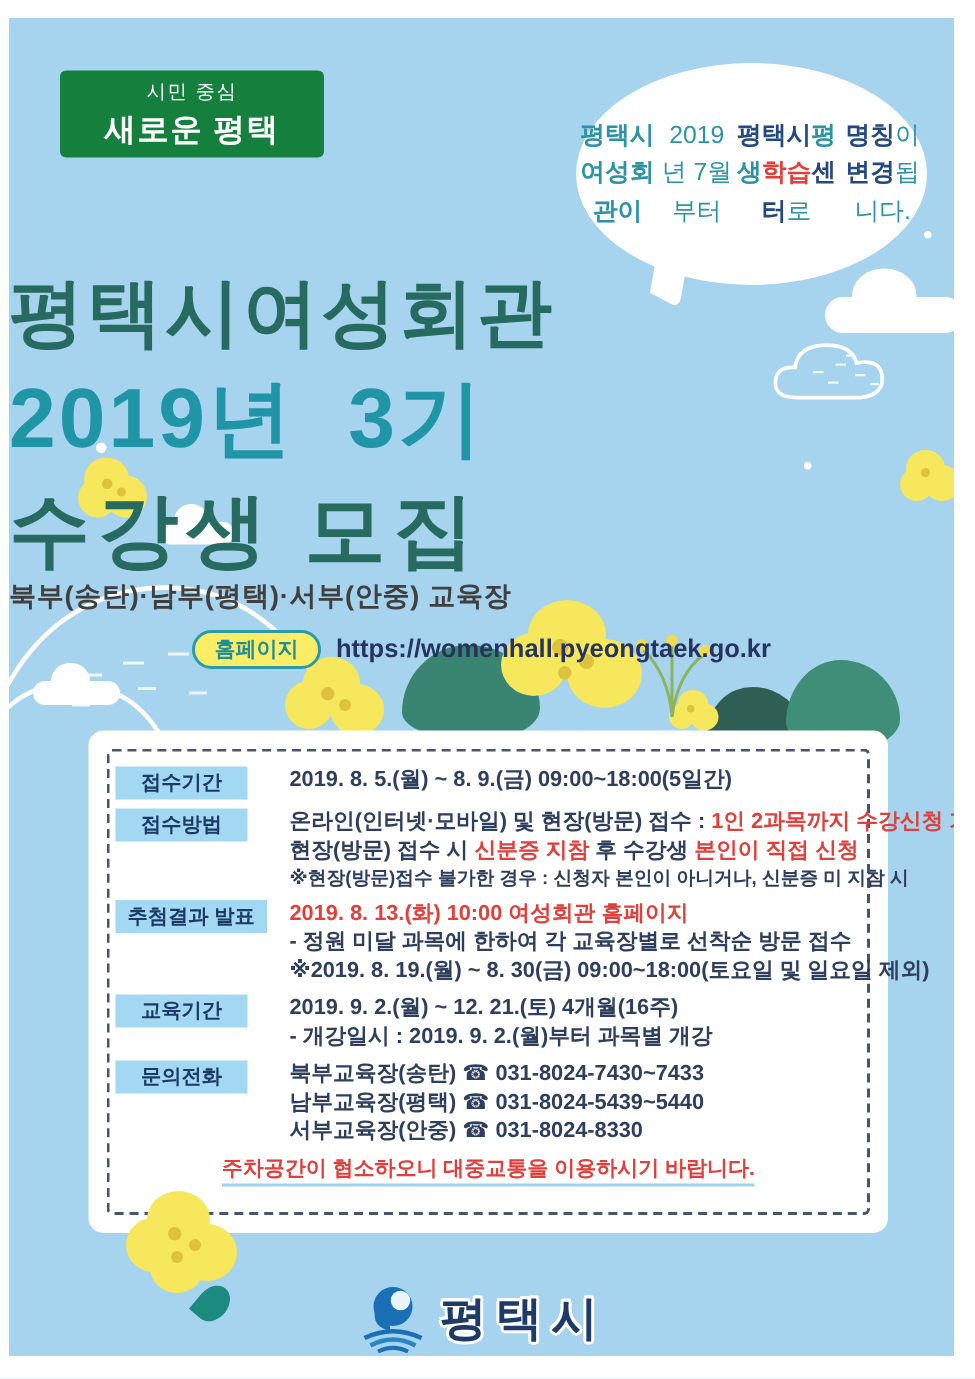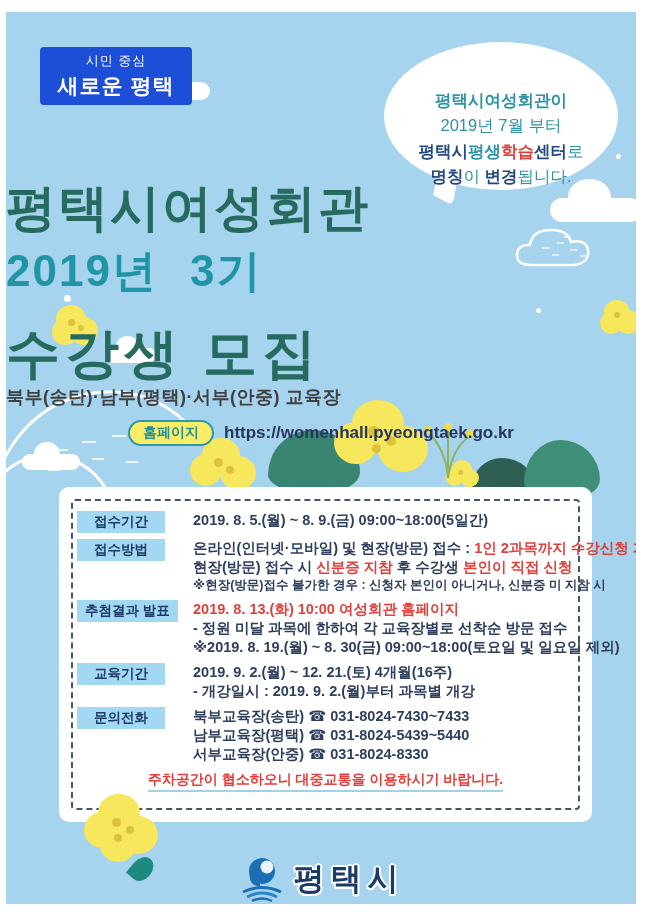--- a/index.html
+++ b/index.html
@@ -12,36 +12,36 @@
   .cloud::before{content:"";position:absolute;background:#fff;border-radius:50%;width:46%;height:150%;left:20%;bottom:28%;}
   .dot{position:absolute;width:7px;height:7px;border-radius:50%;background:#fff;}
   .tree{position:absolute;border-radius:48% 52% 46% 54%/70% 66% 34% 30%;}
   .flower{position:absolute;}
   .flower .p{position:absolute;background:#f7e75c;border-radius:50%;}
   .flower .c{position:absolute;background:#ddc23e;border-radius:50%;}
   .leaf{position:absolute;background:#1d8a80;border-radius:50% 50% 50% 0;transform:rotate(40deg);}
   svg{display:block;}
 
   
-  .top-badge{position:absolute;left:34px;top:35px;width:152px;height:58px;background:#1d4ed8;border-radius:4px;
+  .top-badge{position:absolute;left:34px;top:35px;width:176px;height:58px;background:#15803d;border-radius:4px;
     display:flex;flex-direction:column;align-items:center;justify-content:center;color:#fff;}
   .top-badge .b1{font-size:13px;letter-spacing:1px;}
   .top-badge .b2{font-size:21px;font-weight:bold;letter-spacing:1px;margin-top:2px;}
 
   
   .bubble{position:absolute;left:378px;top:30px;width:234px;height:148px;background:#fff;border-radius:50%;
-    display:flex;flex-direction:column;align-items:center;justify-content:flex-end;text-align:center;line-height:1.55;font-size:16.5px;}
+    display:flex;align-items:center;justify-content:flex-start;text-align:center;line-height:1.55;font-size:16.5px;}
   .bubble-tail{position:absolute;left:428px;top:166px;width:22px;height:22px;background:#fff;transform:rotate(28deg) skew(18deg);border-radius:0 0 6px 0;}
   .tl{color:#2b93a5;font-weight:bold;}
   .tr{color:#2b93a5;}
   .nv{color:#23497e;font-weight:bold;}
   .rd{color:#e0403c;font-weight:bold;}
   .tlb{color:#2b93a5;font-weight:bold;}
   .t1{position:absolute;top:163px;width:100%;font-size:50px;font-weight:800;color:#266a60;letter-spacing:2px;}
-  .t2{position:absolute;top:230px;width:100%;font-size:44px;font-weight:800;color:#2095a5;letter-spacing:2px;word-spacing:18px;}
+  .t2{position:absolute;top:230px;width:100%;font-size:56px;font-weight:800;color:#2095a5;letter-spacing:2px;word-spacing:18px;}
   .t3{position:absolute;top:306px;width:100%;font-size:54px;font-weight:700;color:#266a60;letter-spacing:5px;}
   .t-sub{position:absolute;top:373px;width:100%;font-size:18px;font-weight:bold;color:#404040;letter-spacing:.5px;}
   .home-row{position:absolute;top:408px;width:100%;display:flex;align-items:center;justify-content:center;gap:10px;}
   .home-badge{background:#fbee66;border:2px solid #2b9aa8;color:#1f8d9a;font-size:14px;font-weight:bold;border-radius:14px;padding:2px 13px;}
   .home-url{font-size:17px;font-weight:bold;color:#26345e;}
 
   
   .panel{position:absolute;left:53px;top:475px;width:533px;height:335px;background:#fff;border-radius:10px;z-index:10;}
   .panel-dash{position:absolute;inset:12px;border:2px dashed #45566b;border-radius:4px;}
   .rows{position:absolute;left:18px;top:24px;right:18px;}

